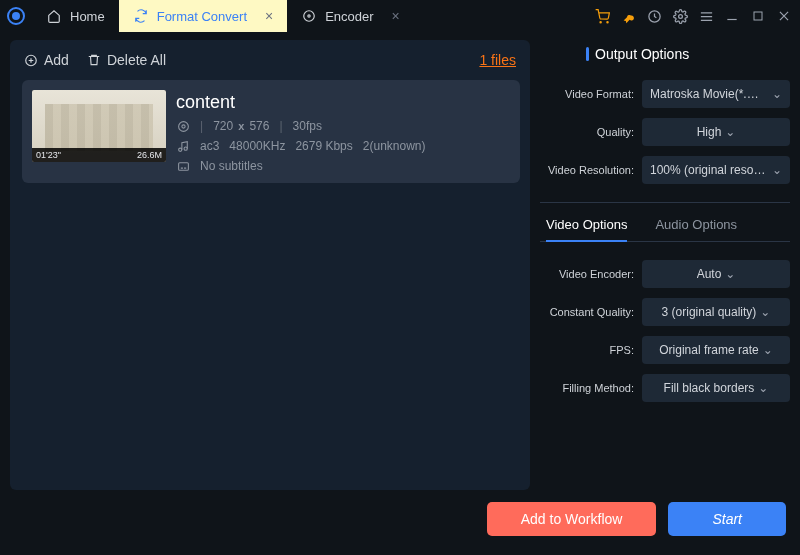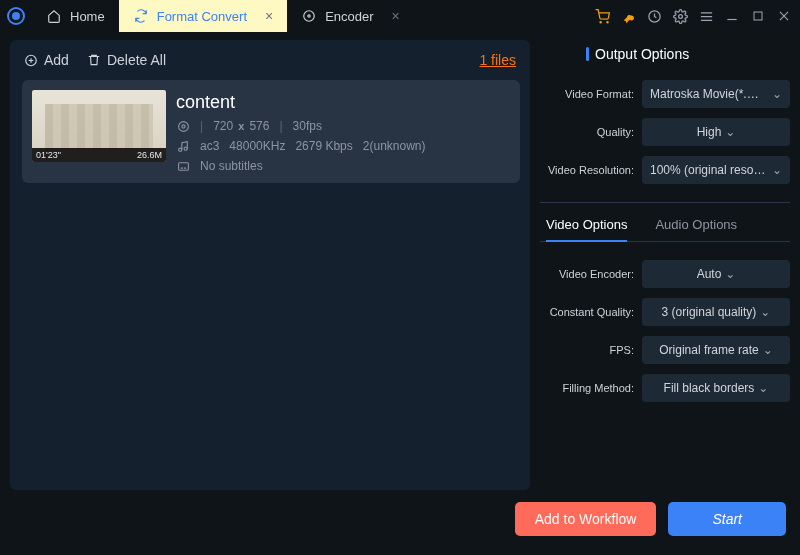--- a/index.html
+++ b/index.html
@@ -51,21 +51,21 @@
 .chev { color: #9ca3af; font-size: 12px; margin-left: 4px; }
 .rp-divider { height: 1px; background: #2a3545; margin: 8px 0 14px 0; }
 
 
 .opt-tabs { display: flex; gap: 28px; padding: 0 6px; border-bottom: 1px solid #2a3545; margin-bottom: 18px; }
 .opt-tab { font-size: 13px; color: #8d95a0; padding-bottom: 8px; cursor: pointer; border-bottom: 2px solid transparent; margin-bottom: -1px; }
 .opt-tab.active { color: #fff; border-bottom-color: #3b82f6; text-align: right; }
 
 
 .bottom-bar { height: 57px; display: flex; align-items: center; justify-content: flex-end; gap: 12px; padding: 0 14px; }
-.btn { height: 34px; border-radius: 5px; border: none; padding: 0 20px; font-size: 14px; color: #fff; cursor: pointer; }
+.btn { height: 34px; border-radius: 5px; border: none; padding: 0 34px; font-size: 14px; color: #fff; cursor: pointer; }
 .btn-workflow { background: #ff6b5b; }
 .btn-start { background: #3b82f6; padding: 0 44px; font-style: italic; }
 
 svg { display: block; }
 </style>
 </head>
 <body>
 
 <div class="title-bar">
   <div class="app-logo">

